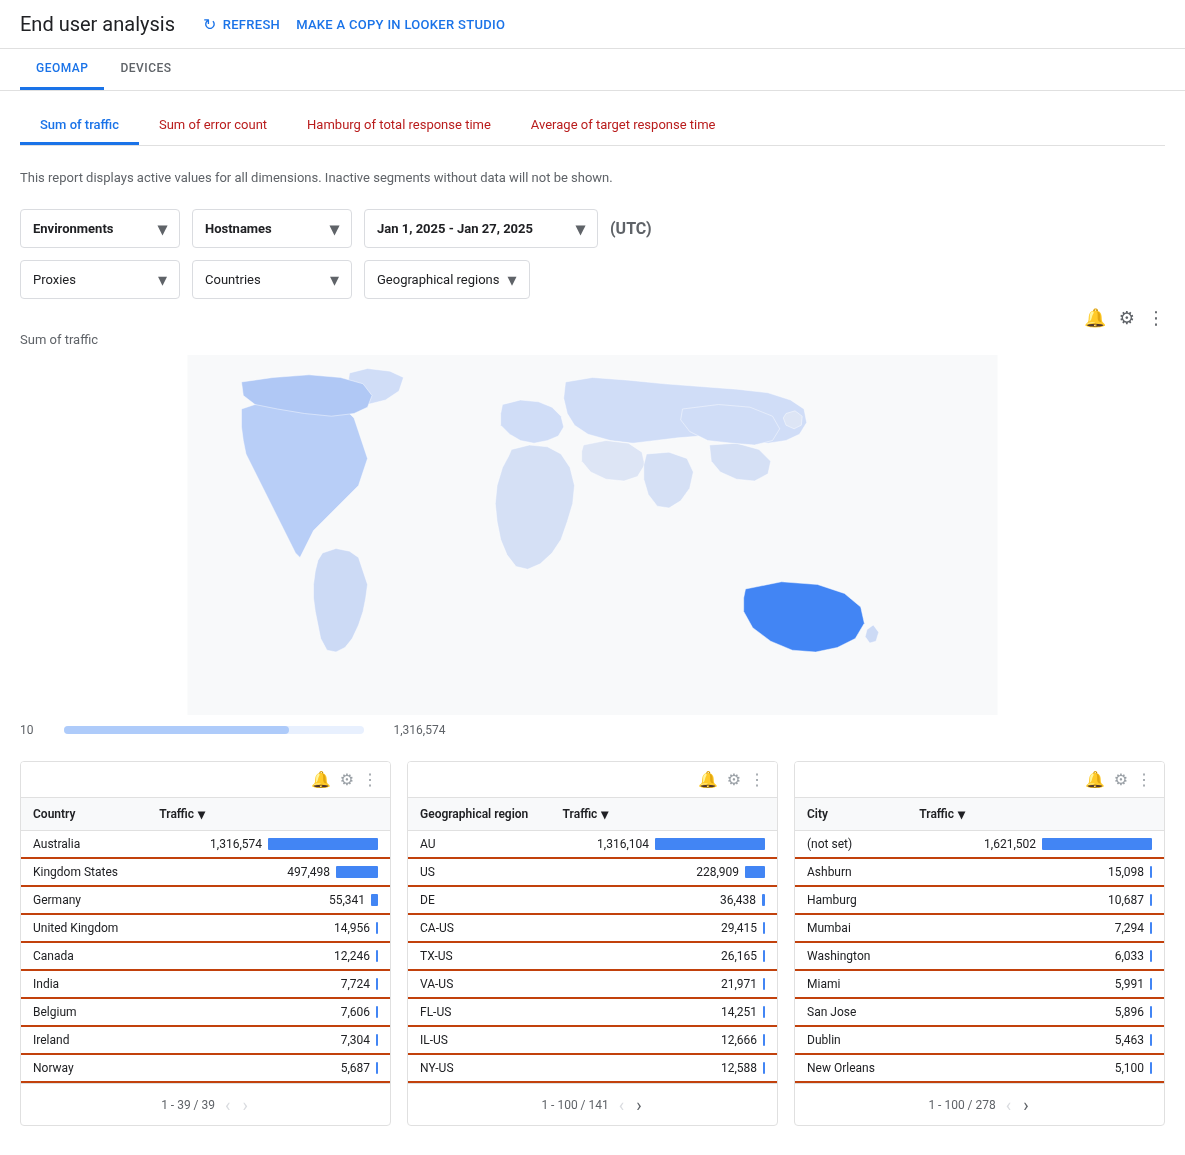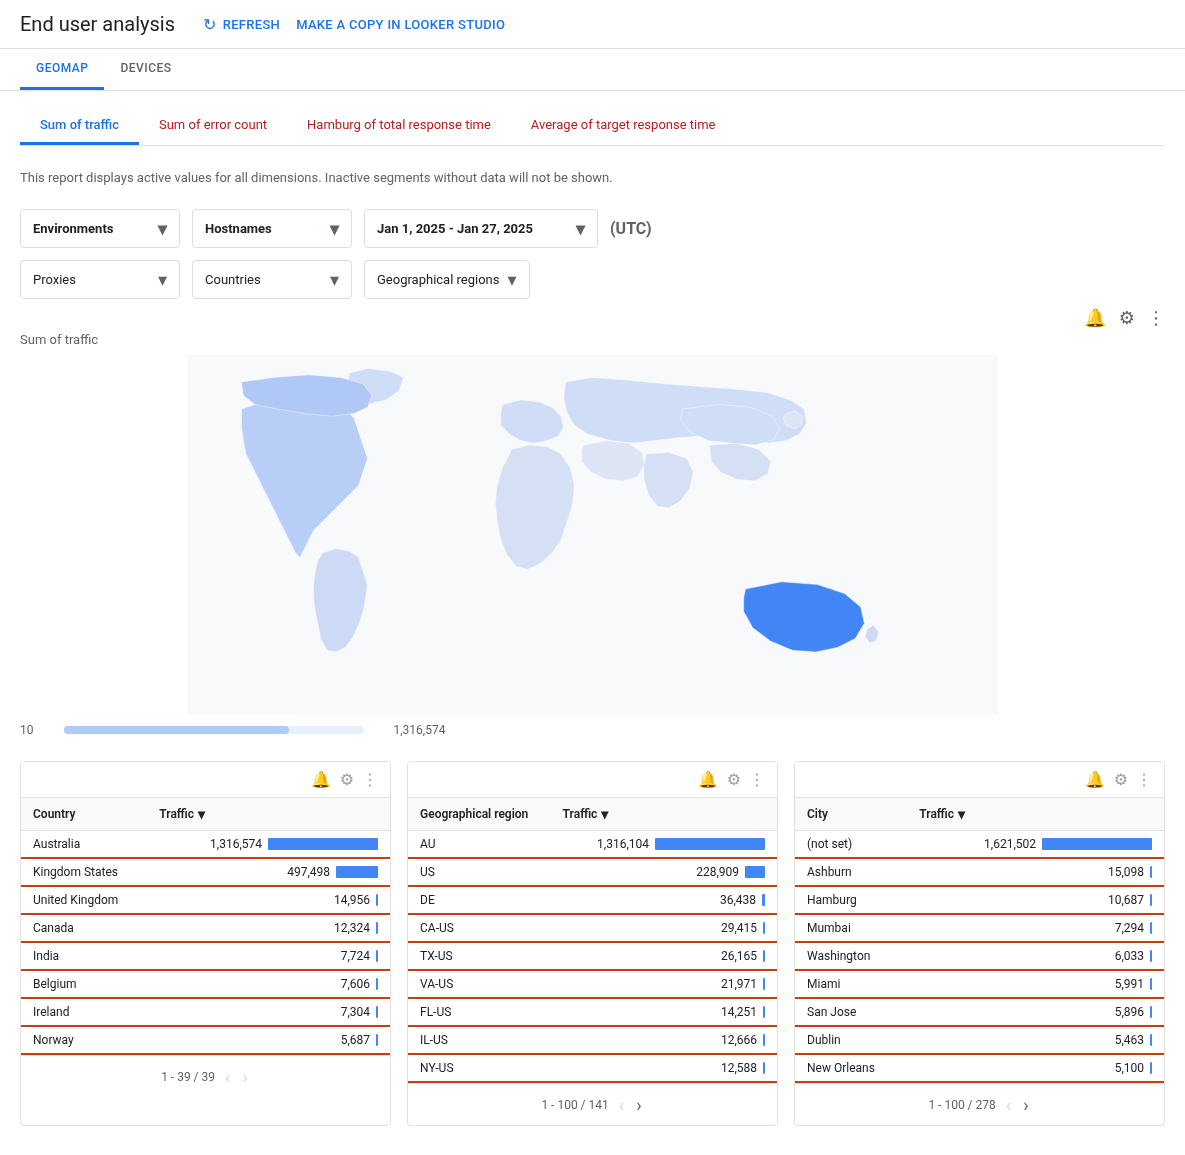--- a/index.html
+++ b/index.html
@@ -226,33 +226,42 @@
             <tr>
     <td>Kingdom States</td>
     <td class="numeric">
       <div class="traffic-cell">
         <span class="traffic-number">497,498</span>
         <div class="traffic-bar" style="width:42px"></div>
       </div>
     </td>
   </tr>
             <tr>
+    <td>Germany</td>
+    <td class="numeric">
+      <div class="traffic-cell">
+        <span class="traffic-number">55,341</span>
+        <div class="traffic-bar" style="width:7px"></div>
+      </div>
+    </td>
+  </tr>
+            <tr>
     <td>United Kingdom</td>
     <td class="numeric">
       <div class="traffic-cell">
         <span class="traffic-number">14,956</span>
         <div class="traffic-bar" style="width:2px"></div>
       </div>
     </td>
   </tr>
             <tr>
     <td>Canada</td>
     <td class="numeric">
       <div class="traffic-cell">
-        <span class="traffic-number">12,324</span>
+        <span class="traffic-number">12,246</span>
         <div class="traffic-bar" style="width:2px"></div>
       </div>
     </td>
   </tr>
             <tr>
     <td>India</td>
     <td class="numeric">
       <div class="traffic-cell">
         <span class="traffic-number">7,724</span>
         <div class="traffic-bar" style="width:2px"></div>

